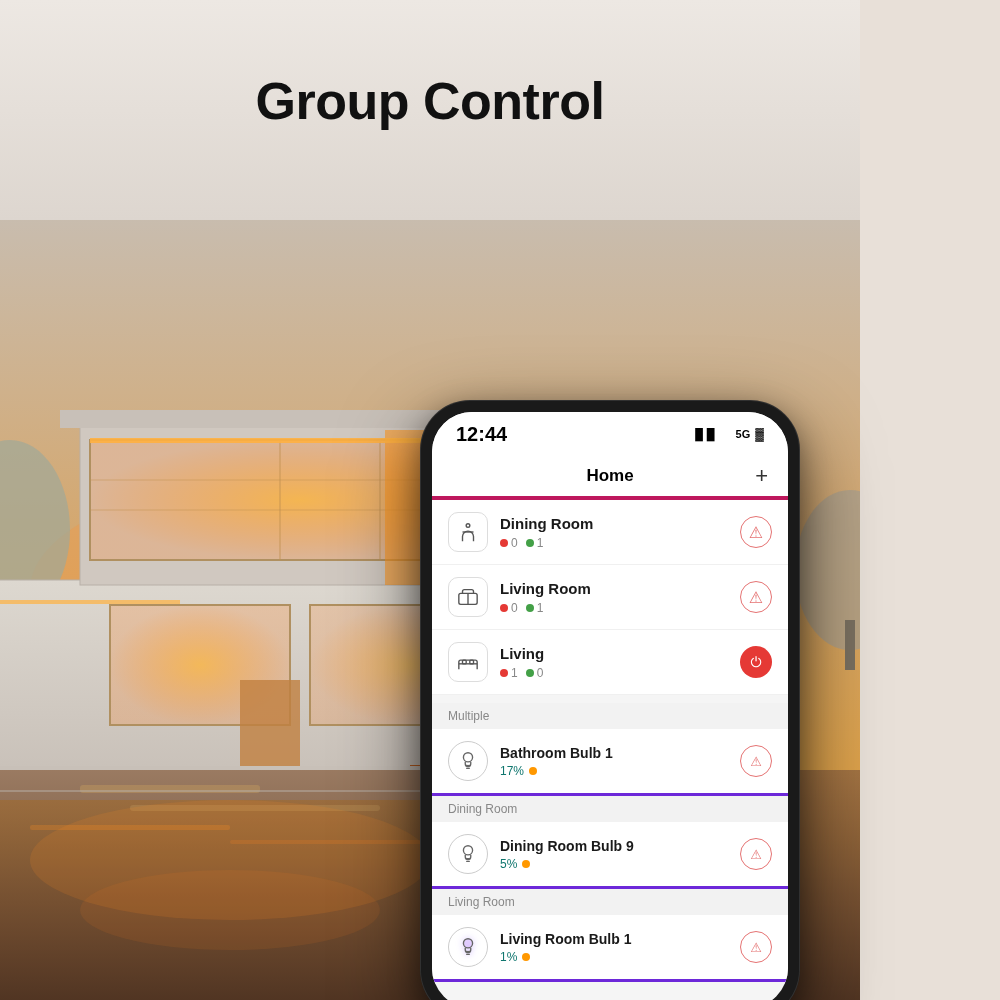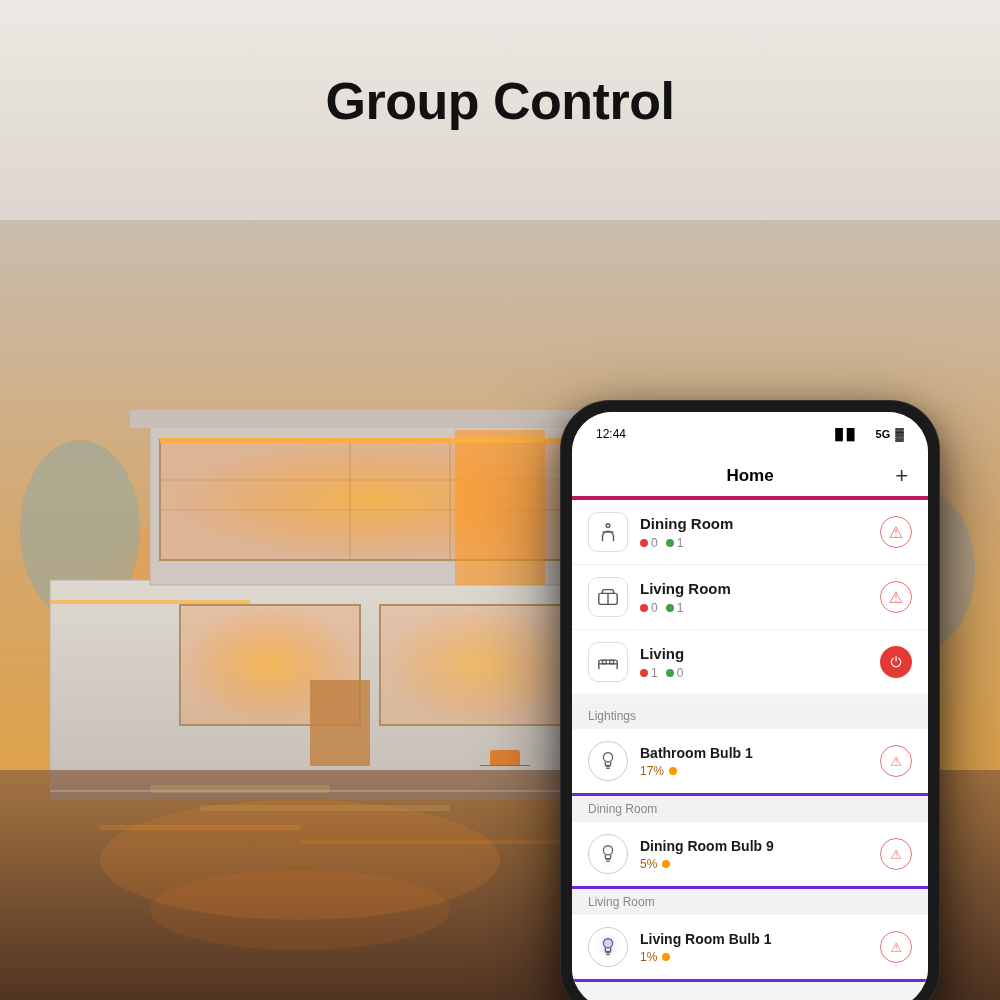--- a/index.html
+++ b/index.html
@@ -6,21 +6,21 @@
 
     body {
       width: 1000px;
       height: 1000px;
       overflow: hidden;
       font-family: -apple-system, BlinkMacSystemFont, 'Helvetica Neue', Arial, sans-serif;
       background: #e8e0d8;
     }
 
     .page-wrapper {
-      width: 1000px;
+      width: 860px;
       height: 1000px;
       position: relative;
       background: linear-gradient(180deg, #d8cfc8 0%, #c8bfb8 30%, #b8b0a8 60%);
     }
 
     
     .top-section {
       position: absolute;
       top: 0;
       left: 0;
@@ -106,22 +106,22 @@
       background: white;
       display: flex;
       align-items: center;
       justify-content: space-between;
       padding: 0 24px;
       font-size: 15px;
       font-weight: 600;
     }
 
     .status-time {
-      font-size: 12px;
-      font-weight: 400;
+      font-size: 20px;
+      font-weight: 700;
       color: #000;
     }
 
     .status-icons {
       display: flex;
       align-items: center;
       gap: 5px;
       font-size: 13px;
       color: #000;
     }
@@ -261,21 +261,21 @@
       font-weight: 600;
       color: #1a1a1a;
       margin-bottom: 3px;
     }
 
     .device-status {
       display: flex;
       align-items: center;
       gap: 5px;
       font-size: 12px;
-      color: #a16207;
+      color: #0f766e;
     }
 
     .status-dot {
       width: 8px;
       height: 8px;
       border-radius: 50%;
     }
 
     .dot-orange { background: #ff9800; }
 
@@ -485,21 +485,21 @@
                   <span class="dot-icon dot-green"></span>
                   <span>0</span>
                 </div>
               </div>
             </div>
             <div class="room-action action-power" style="font-size:14px;">⏻</div>
           </div>
 
         </div>
 
-        <div class="section-header">Lightings</div>
+        <div class="section-header">Multiple</div>
         <div class="device-item">
           <div class="circular-icon">
             <svg width="22" height="22" viewBox="0 0 24 24" fill="none" stroke="#666" stroke-width="1.5">
               <circle cx="12" cy="8" r="5"></circle>
               <path d="M9 13v2a3 3 0 006 0v-2"></path>
               <line x1="9" y1="17" x2="15" y2="17"></line>
               <line x1="10" y1="20" x2="14" y2="20"></line>
             </svg>
           </div>
           <div class="device-info">

